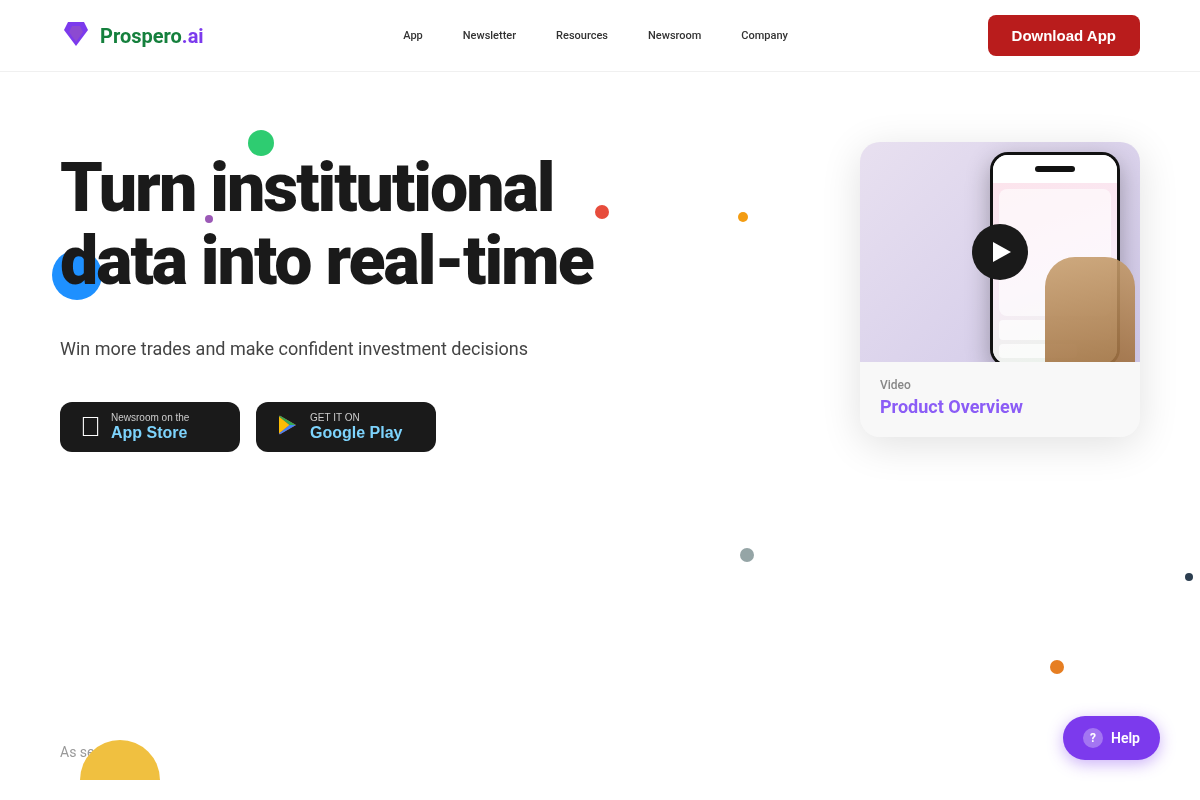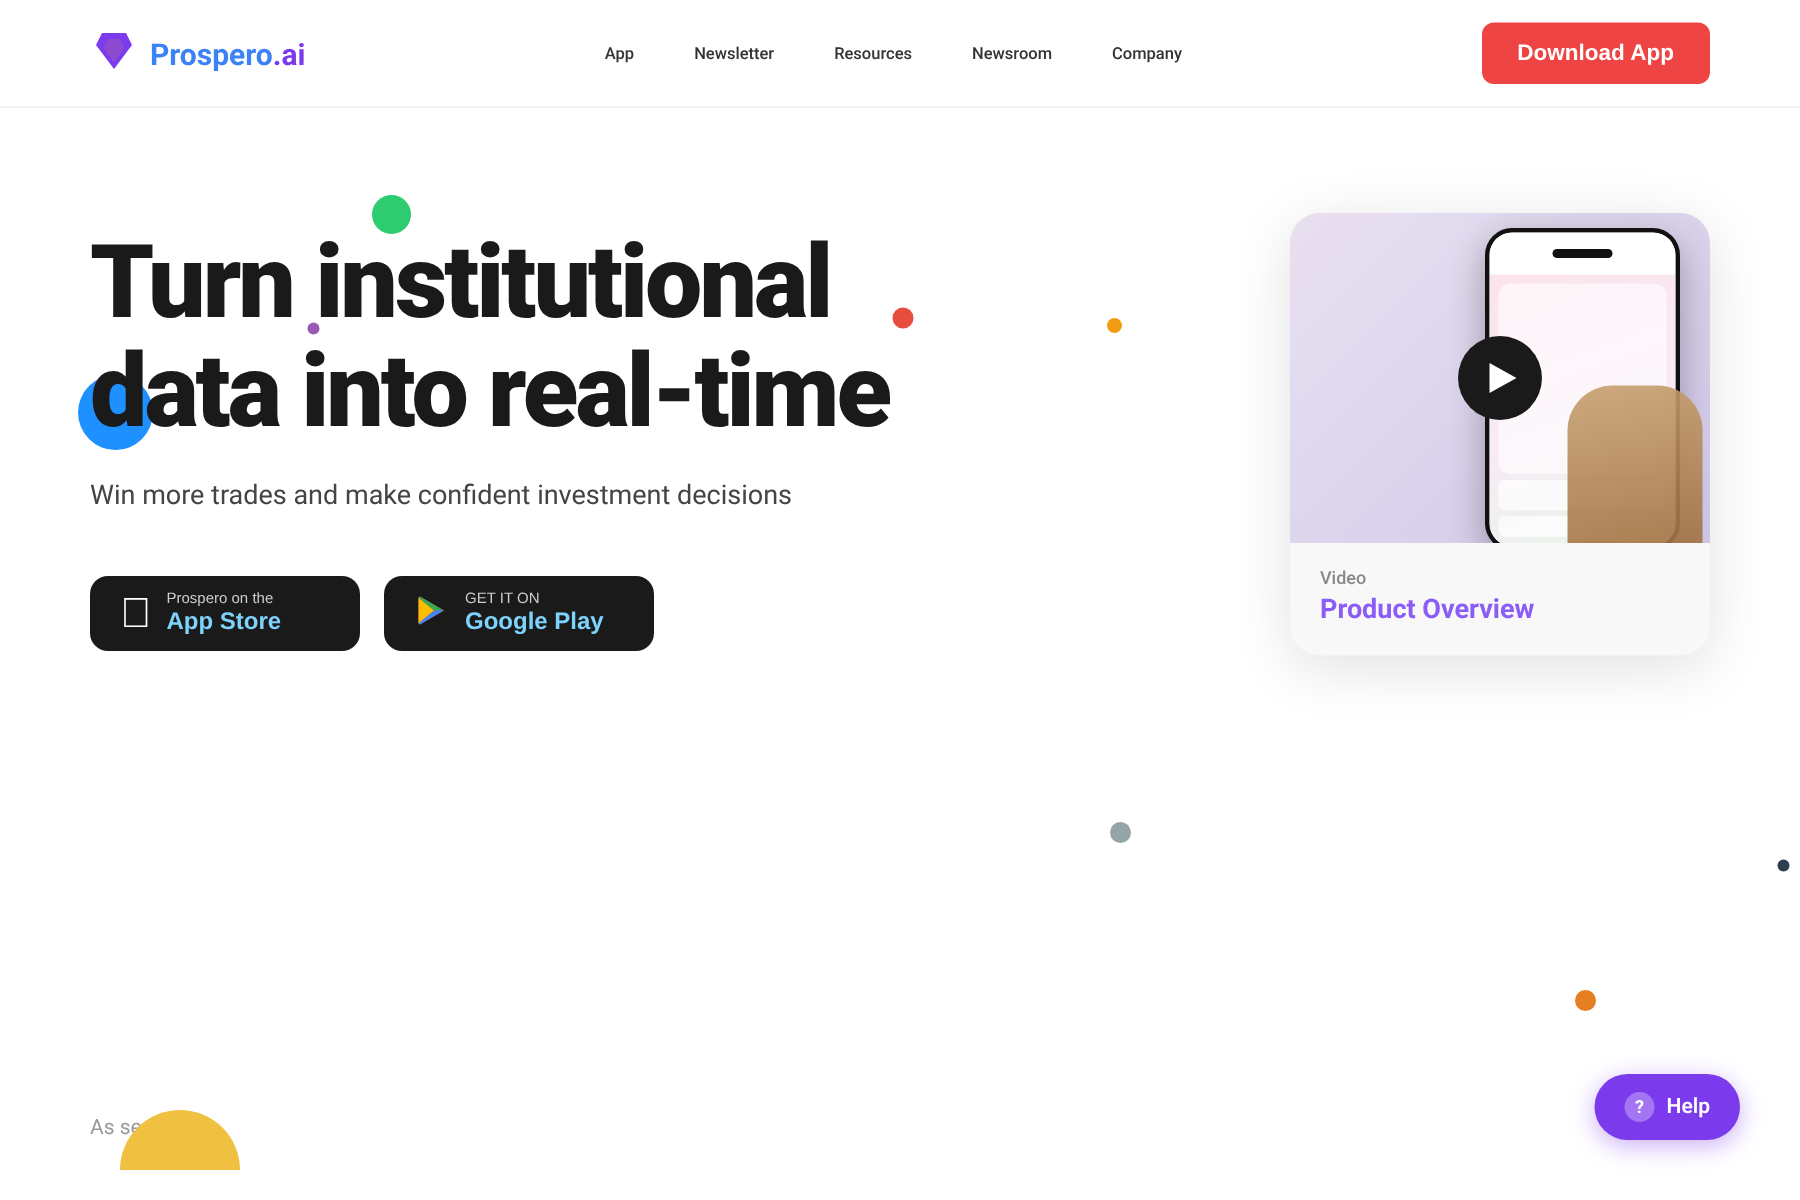--- a/index.html
+++ b/index.html
@@ -31,36 +31,36 @@
     .logo-icon {
       width: 32px;
       height: 36px;
     }
     .logo-text {
       font-size: 20px;
       font-weight: 700;
       color: #1a1a1a;
     }
     .logo-text span {
-      color: #3b82f6;
+      color: #15803d;
     }
     .nav-links {
       display: flex;
       align-items: center;
       gap: 40px;
     }
     .nav-link {
       font-size: 11px;
       color: #333;
       text-decoration: none;
       font-weight: 500;
       cursor: pointer;
     }
     .download-btn {
-      background: #ef4444;
+      background: #b91c1c;
       color: #fff;
       border: none;
       border-radius: 8px;
       padding: 12px 24px;
       font-size: 15px;
       font-weight: 600;
       cursor: pointer;
     }
 
     
@@ -76,21 +76,21 @@
       max-width: 680px;
       padding-top: 20px;
     }
 
     .hero-heading {
       font-size: 68px;
       font-weight: 900;
       line-height: 1.08;
       color: #1a1a1a;
       letter-spacing: -2px;
-      margin-bottom: 18px;
+      margin-bottom: 36px;
     }
 
     .hero-subtext {
       font-size: 18px;
       color: #444;
       font-weight: 400;
       margin-bottom: 40px;
       line-height: 1.5;
     }
 
@@ -348,21 +348,21 @@
       <span>Turn institutional</span><br>
       <span>data into real-time</span><br>
     </h1>
     <p class="hero-subtext">Win more trades and make confident investment decisions</p>
 
     <div class="store-buttons">
 
       <button class="store-btn">
         <span class="store-btn-icon"></span>
         <div class="store-btn-text">
-          <span class="store-btn-small">Prospero on the</span>
+          <span class="store-btn-small">Newsroom on the</span>
           <span class="store-btn-large">App Store</span>
         </div>
       </button>
 
       <button class="store-btn">
         <span class="store-btn-icon" style="font-size:22px;">
           <svg width="24" height="24" viewBox="0 0 24 24">
             <path d="M3 20.5v-17c0-.83 1-.83 1.5-.5L20 12 4.5 21c-.5.33-1.5.33-1.5-.5z" fill="#EA4335"></path>
             <path d="M3 3.5L13.5 12 3 20.5V3.5z" fill="#FBBC04"></path>
             <path d="M13.5 12L20 12 4.5 3C4 2.67 3 2.67 3 3.5L13.5 12z" fill="#34A853"></path>

